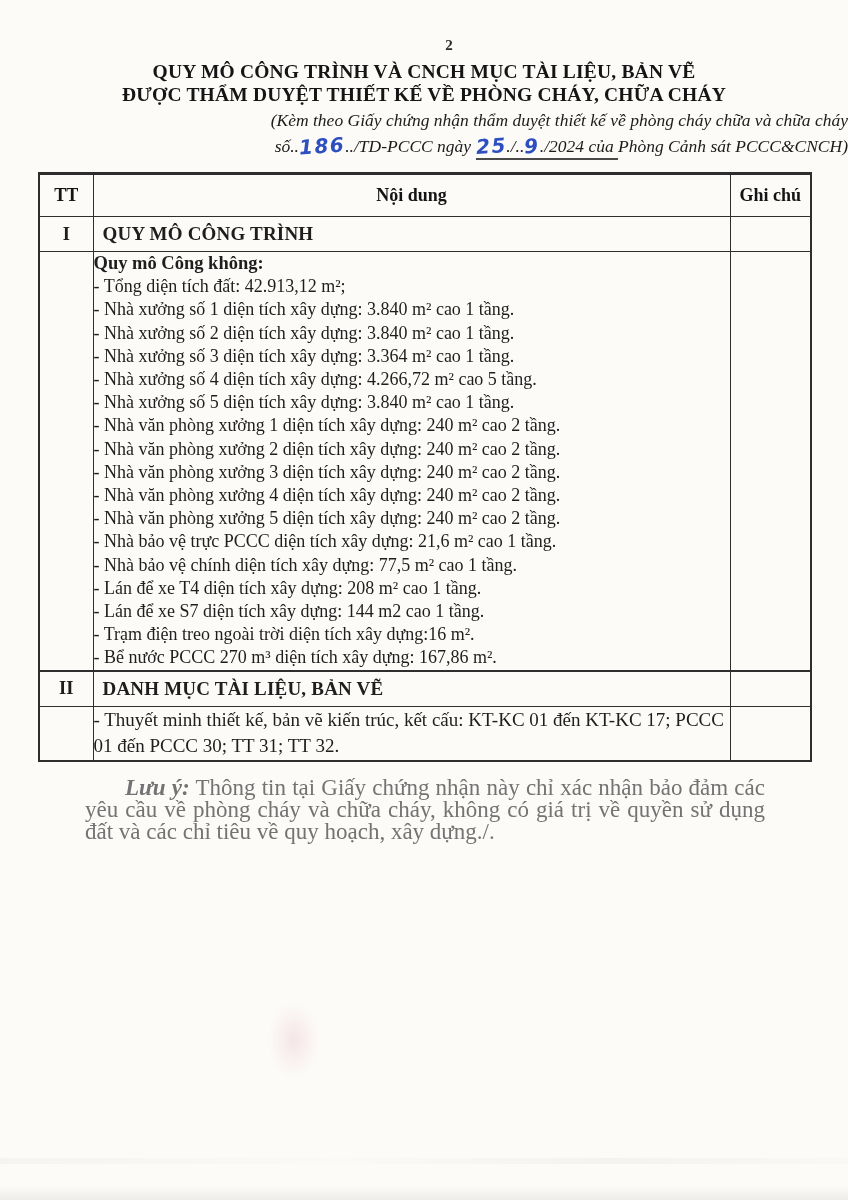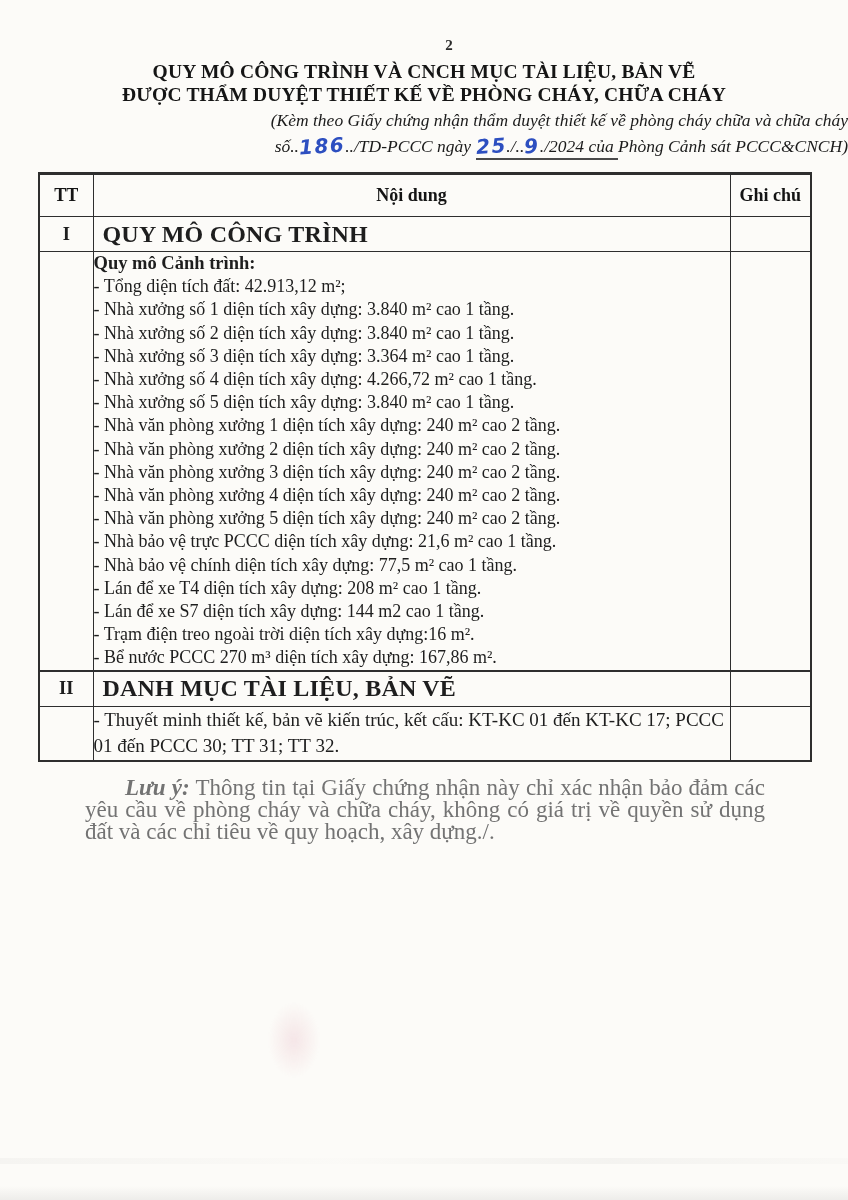--- a/index.html
+++ b/index.html
@@ -79,21 +79,21 @@
     color:#141414;
   }
   td.tt-cell{
     text-align:center;
     font-weight:bold;
     font-size:18.5px;
   }
   tr.section-row td{height:34px;}
   tr.section-row td.section-title{
     font-weight:bold;
-    font-size:24px;
+    font-size:19px;
     padding-left:9px;
     letter-spacing:.2px;
   }
   tr.section2-row td{border-top-width:2.6px;}
   td.content-cell{
     padding:5px 6px 4px 9px;
     font-size:18px;
     line-height:23.2px;
     vertical-align:top;
   }
@@ -168,26 +168,26 @@
 
     <tr class="section-row">
       <td class="tt-cell">I</td>
       <td class="section-title">QUY MÔ CÔNG TRÌNH</td>
       <td></td>
     </tr>
 
     <tr>
       <td></td>
       <td class="content-cell">
-        <div class="content-subheading">Quy mô Cảnh trình:</div>
+        <div class="content-subheading">Quy mô Công không:</div>
         <div>- Tổng diện tích đất: 42.913,12 m²;</div>
         <div>- Nhà xưởng số 1 diện tích xây dựng: 3.840 m² cao 1 tầng.</div>
         <div>- Nhà xưởng số 2 diện tích xây dựng: 3.840 m² cao 1 tầng.</div>
         <div>- Nhà xưởng số 3 diện tích xây dựng: 3.364 m² cao 1 tầng.</div>
-        <div>- Nhà xưởng số 4 diện tích xây dựng: 4.266,72 m² cao 1 tầng.</div>
+        <div>- Nhà xưởng số 4 diện tích xây dựng: 4.266,72 m² cao 5 tầng.</div>
         <div>- Nhà xưởng số 5 diện tích xây dựng: 3.840 m² cao 1 tầng.</div>
         <div>- Nhà văn phòng xưởng 1 diện tích xây dựng: 240 m² cao 2 tầng.</div>
         <div>- Nhà văn phòng xưởng 2 diện tích xây dựng: 240 m² cao 2 tầng.</div>
         <div>- Nhà văn phòng xưởng 3 diện tích xây dựng: 240 m² cao 2 tầng.</div>
         <div>- Nhà văn phòng xưởng 4 diện tích xây dựng: 240 m² cao 2 tầng.</div>
         <div>- Nhà văn phòng xưởng 5 diện tích xây dựng: 240 m² cao 2 tầng.</div>
         <div>- Nhà bảo vệ trực PCCC diện tích xây dựng: 21,6 m² cao 1 tầng.</div>
         <div>- Nhà bảo vệ chính diện tích xây dựng: 77,5 m² cao 1 tầng.</div>
         <div>- Lán để xe T4 diện tích xây dựng: 208 m² cao 1 tầng.</div>
         <div>- Lán để xe S7 diện tích xây dựng: 144 m2 cao 1 tầng.</div>

